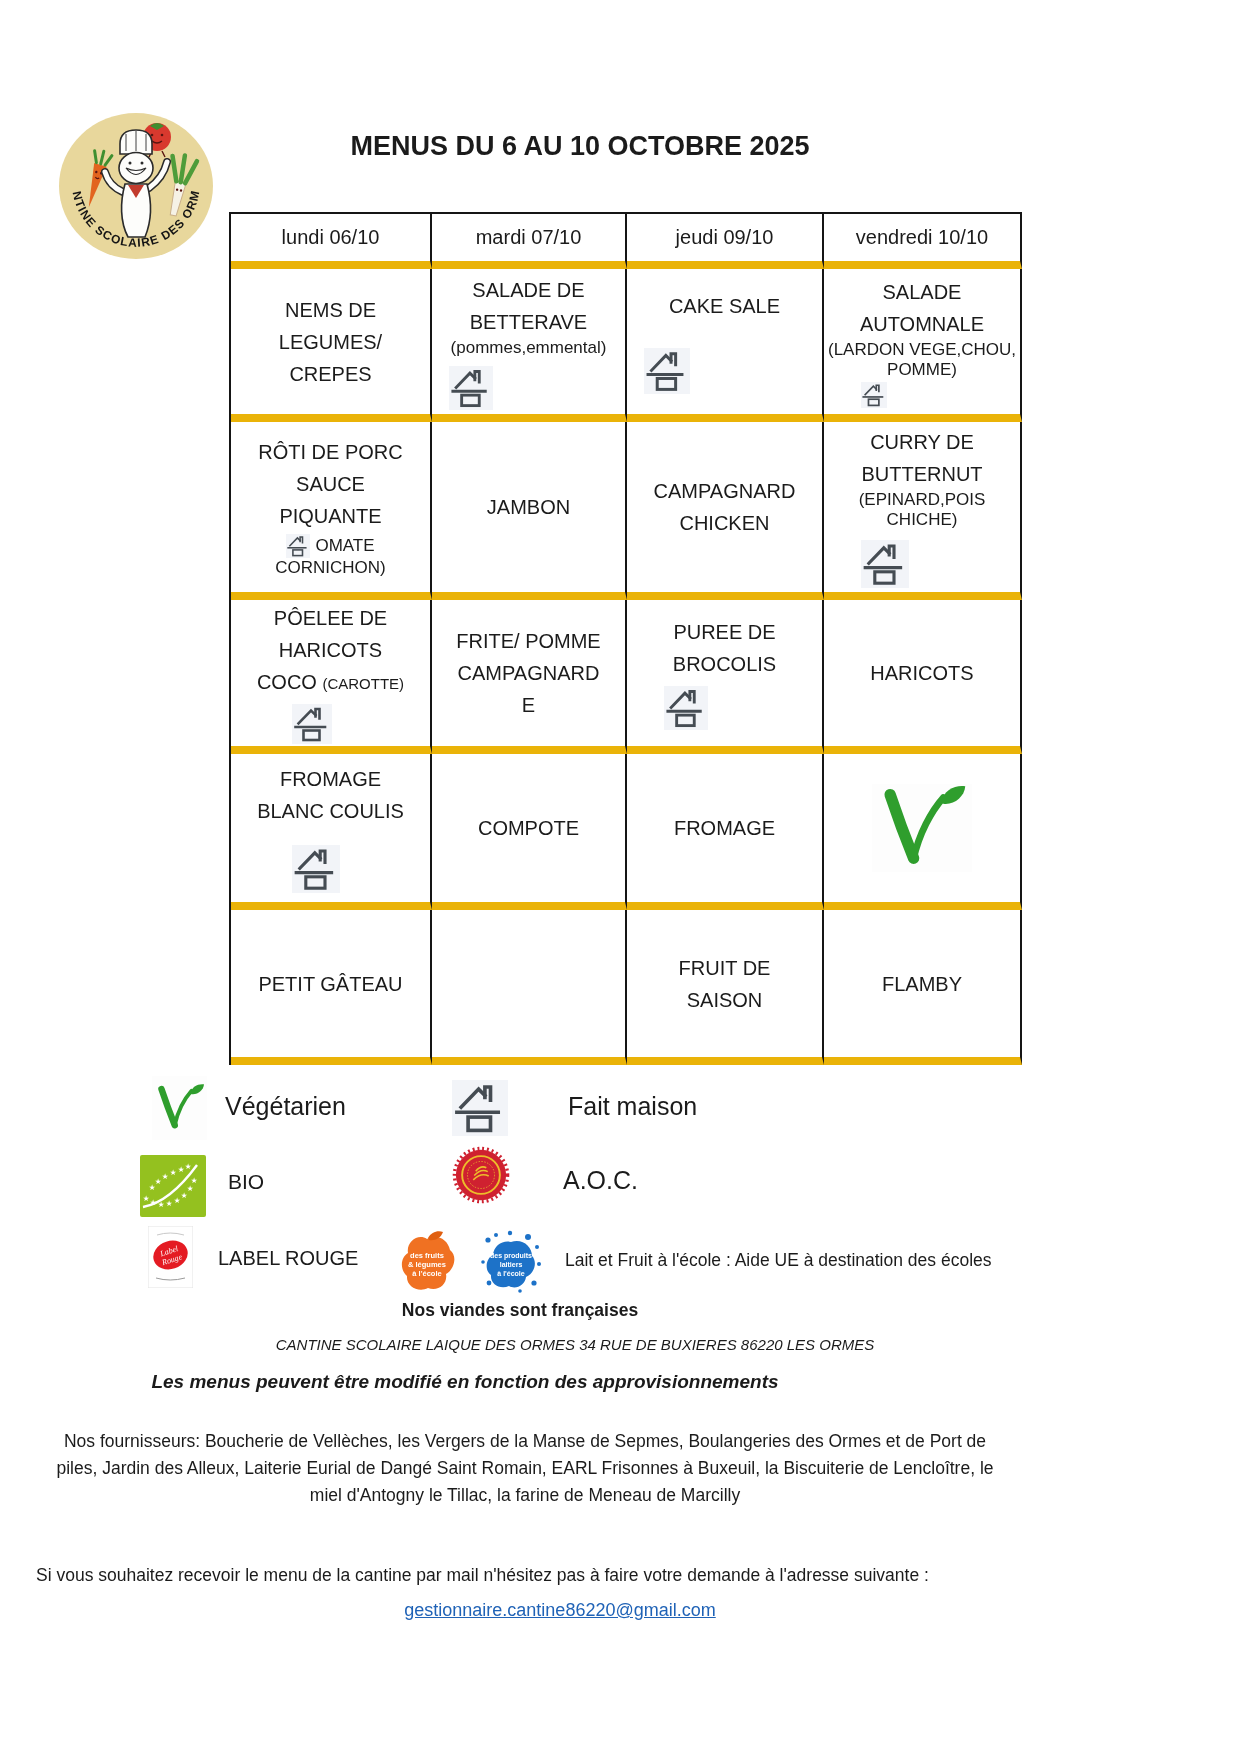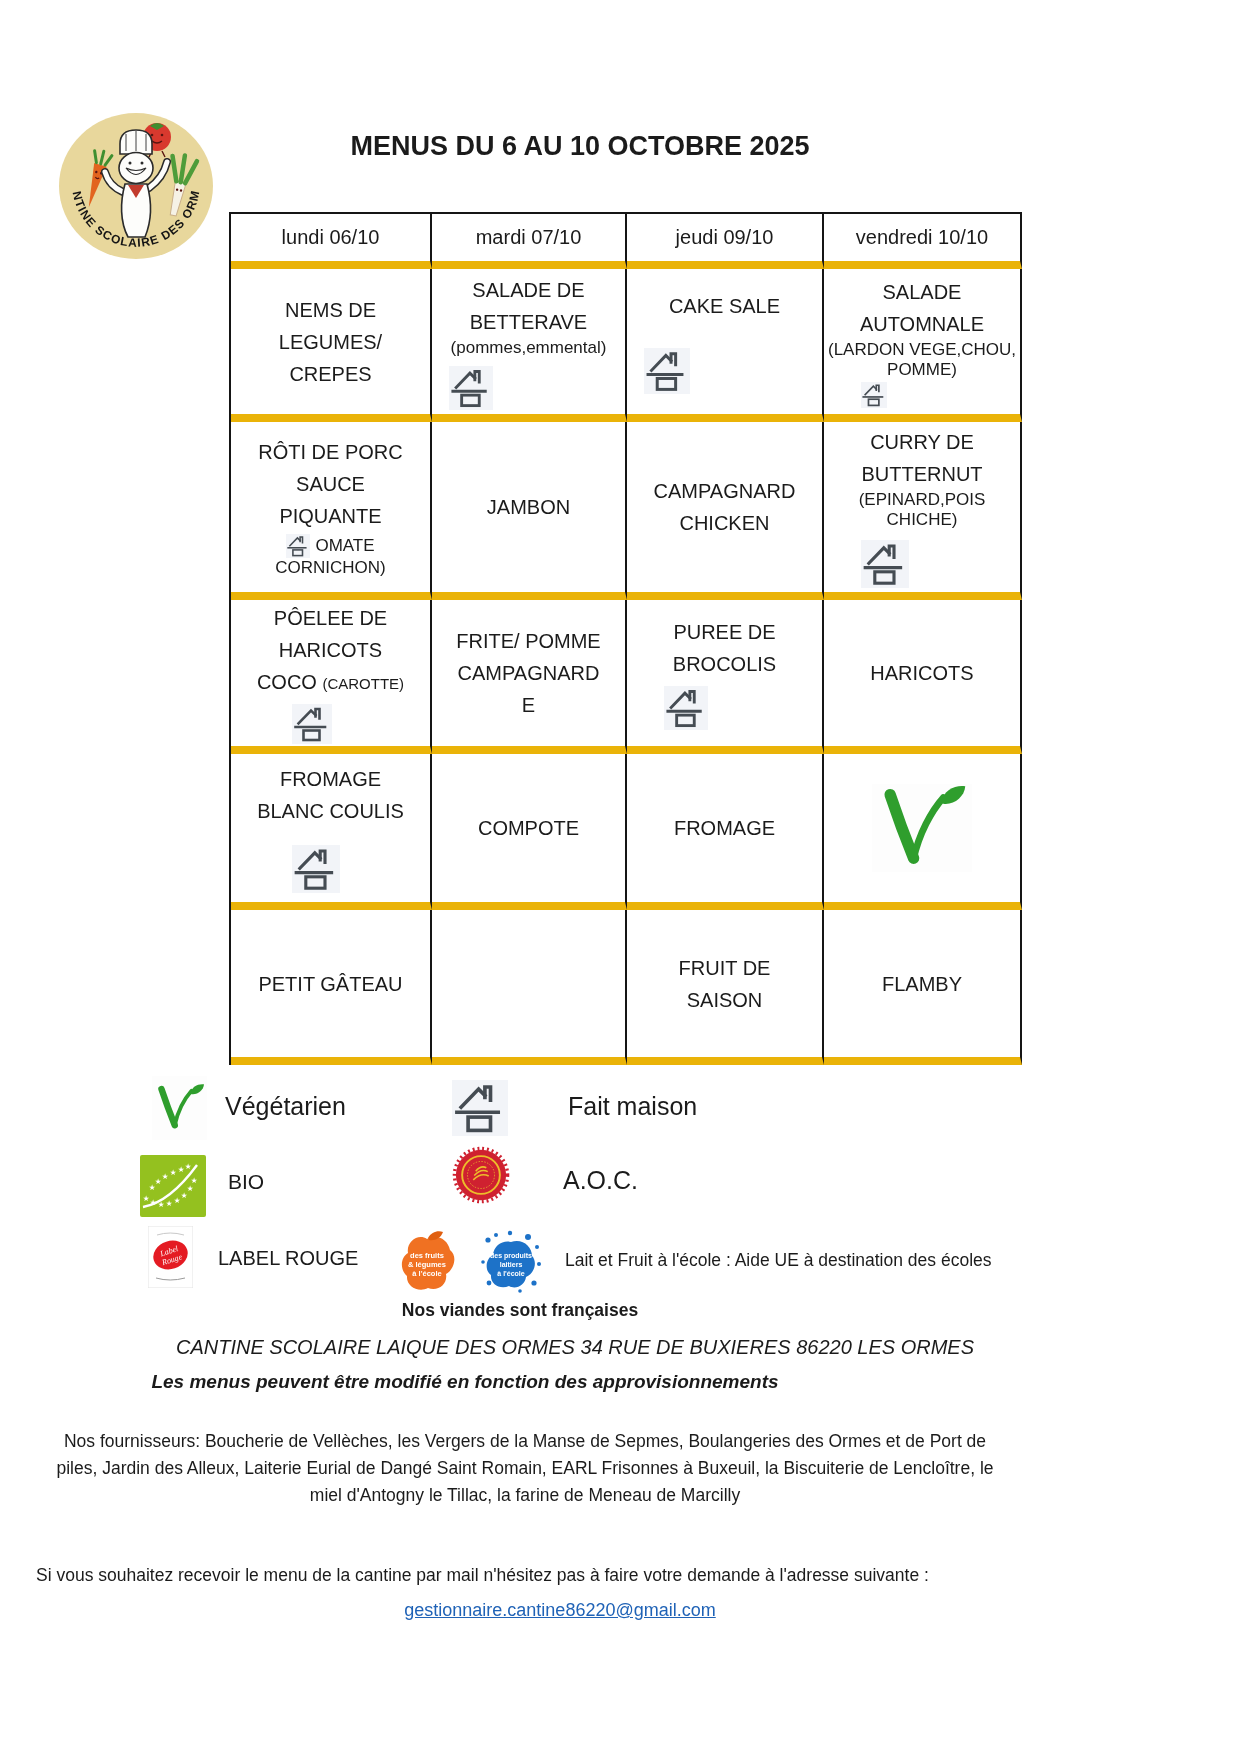--- a/index.html
+++ b/index.html
@@ -26,21 +26,21 @@
   .al-left{align-self:flex-start;margin-left:14px;}
   .al-midleft{align-self:flex-start;margin-left:34px;}
   .al-centerleft{align-self:flex-start;margin-left:58px;}
   .veg-wrap{display:inline-flex;background:#fdfdfd;}
   
   .lg{position:absolute;}
   .lg-label{position:absolute;white-space:nowrap;}
   
   .fline{position:absolute;left:0;width:1040px;text-align:center;white-space:nowrap;}
   .meat{top:1300px;font-size:17.5px;font-weight:bold;}
-  .address{top:1336px;font-size:20px;font-style:italic;width:1150px;}
+  .address{top:1336px;font-size:15px;font-style:italic;width:1150px;}
   .disclaimer{top:1371px;font-size:19px;font-weight:bold;font-style:italic;width:930px;}
   .suppliers{position:absolute;left:20px;top:1428px;width:1010px;text-align:center;
              font-size:17.5px;line-height:27px;white-space:pre-line;}
   .invite{position:absolute;left:36px;top:1565px;font-size:17.5px;white-space:nowrap;}
   .email-row{position:absolute;left:20px;top:1600px;width:1080px;text-align:center;}
   .email-link{color:#1f62b6;text-decoration:underline;font-size:18px;cursor:pointer;}
 </style>
 </head>
 <body>
 

